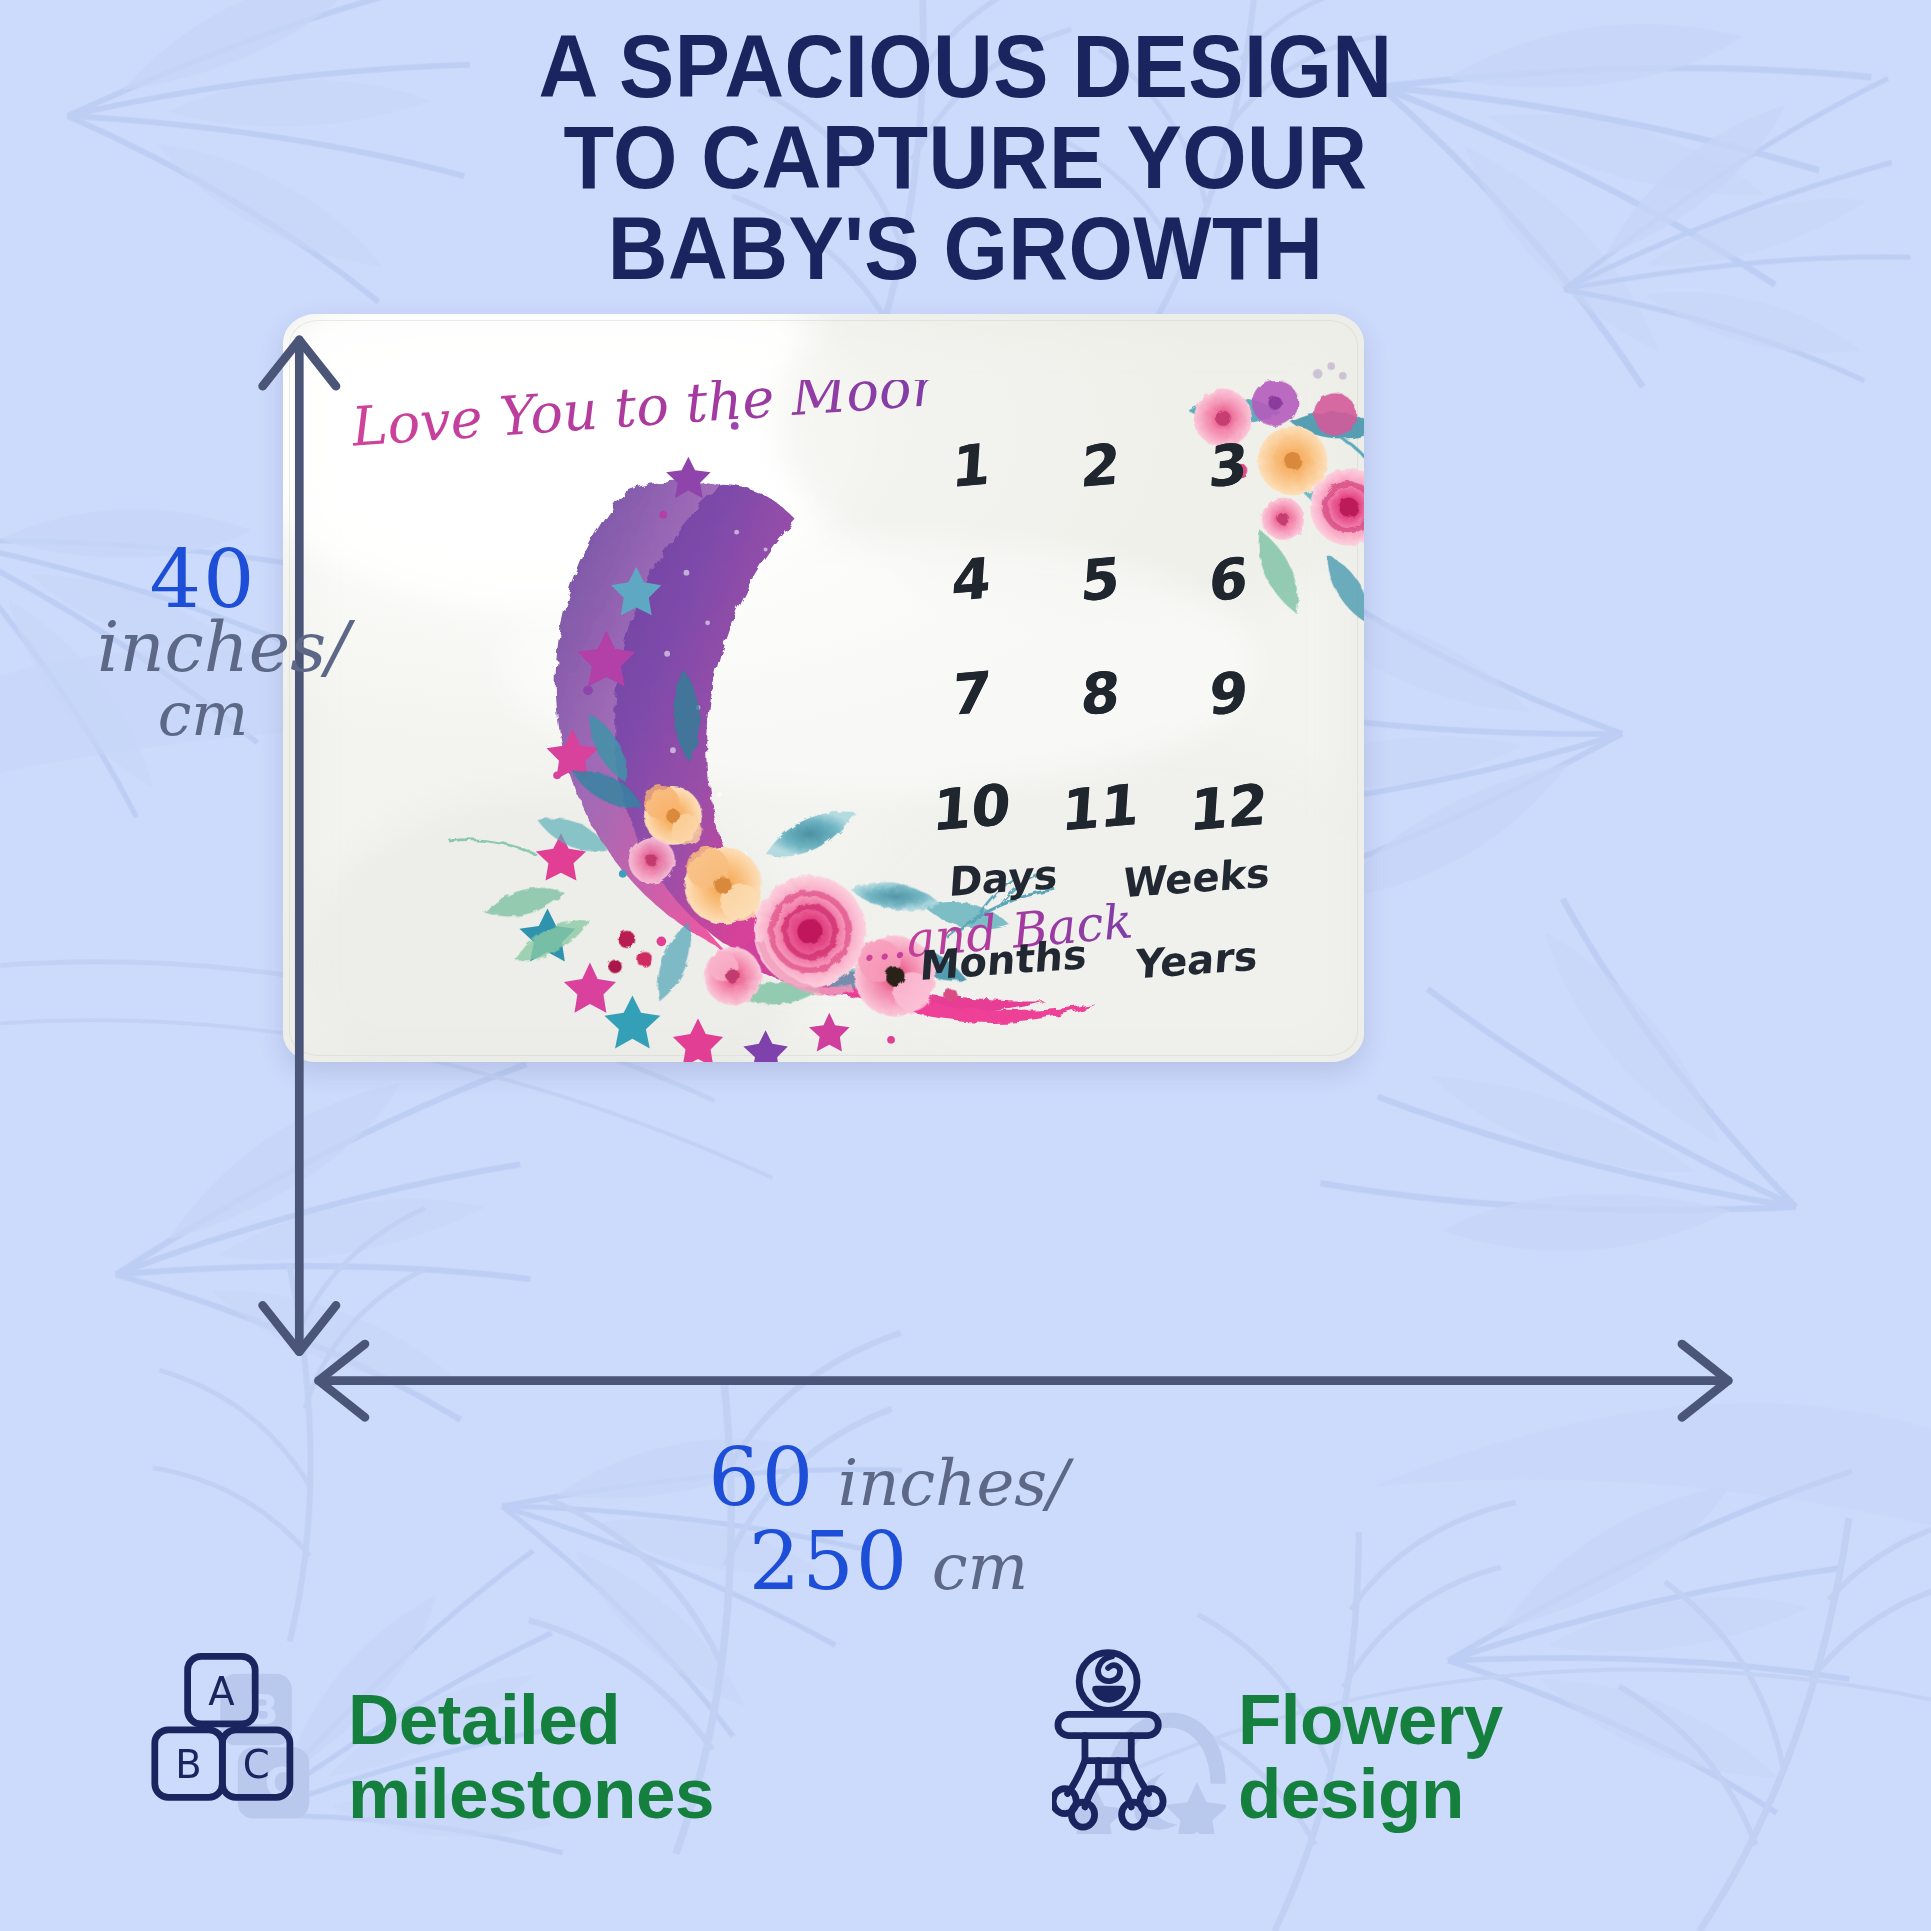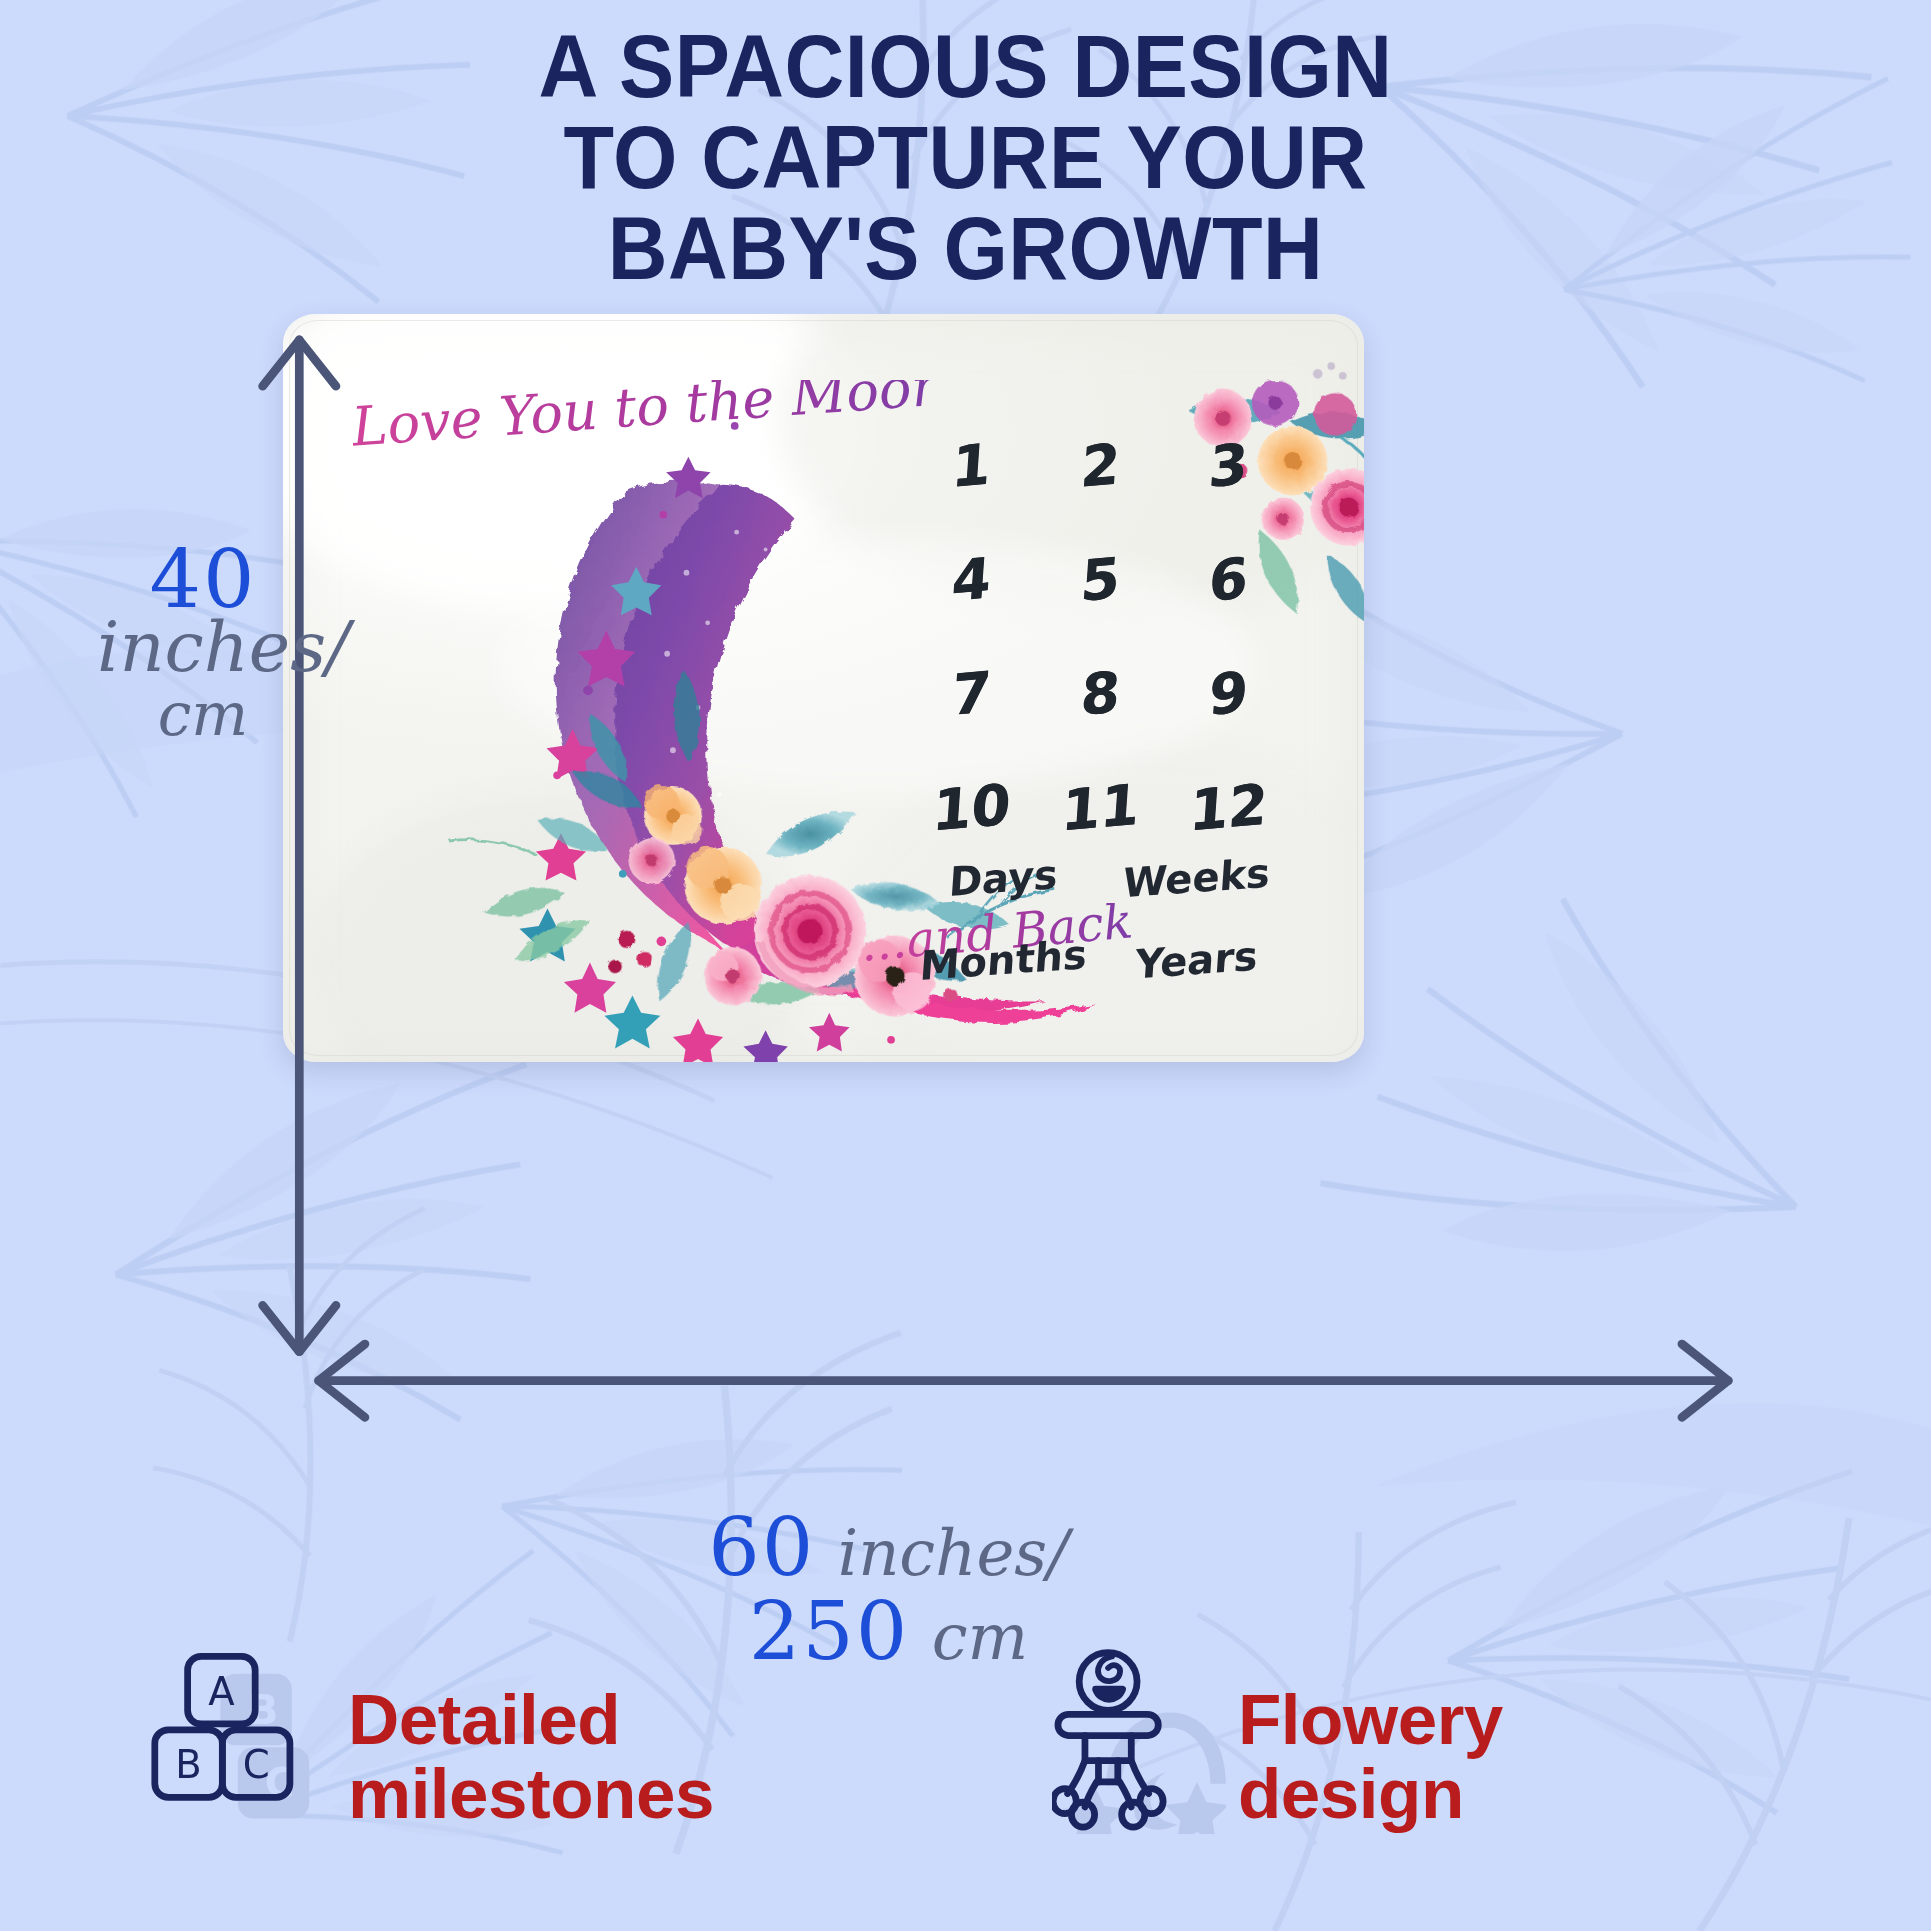--- a/index.html
+++ b/index.html
@@ -85,32 +85,32 @@
   }
   .dunit{
     font-family:"DejaVu Serif",serif;font-style:italic;color:#5c6885;
   }
   #dim-h-label{left:97px;top:541px;width:212px;text-align:center;}
   #dim-h-label .r1{font-size:81px;line-height:.95;}
   #dim-h-label .r2{font-size:70px;line-height:1.02;margin-top:-5.8px;}
   #dim-h-label .r3{font-size:81px;line-height:1.0;margin-top:1.9px;}
   #dim-h-label .r4{font-size:60px;line-height:1.0;}
 
-  #dim-w-label{left:618px;top:1505px;width:541px;text-align:center;}
+  #dim-w-label{left:618px;top:1435px;width:541px;text-align:center;}
   #dim-w-label .r1{font-size:81px;line-height:1.04;}
   #dim-w-label .r2{font-size:81px;line-height:1.06;}
   #dim-w-label .dunit{font-size:64px;}
 
   
   .feature{position:absolute;z-index:8;display:flex;align-items:center;gap:29px;}
   #feature-0{left:145px;top:1641px;}
   #feature-1{left:1052px;top:1641px;gap:12px;}
   .feature .ficon{width:174px;height:193px;flex:0 0 174px;position:relative;}
   .feature .flabel{
-    color:#b91c1c;font-family:"Liberation Sans",sans-serif;font-weight:700;
+    color:#15803d;font-family:"Liberation Sans",sans-serif;font-weight:700;
     font-size:71px;line-height:1.04;letter-spacing:-0.5px;margin-top:38px;
   }
   .feature .flabel div{white-space:nowrap;}
 </style>
 </head>
 <body>
 
 <div id="stage">
 
   <svg class="bgart" viewBox="0 0 2000 2000">

